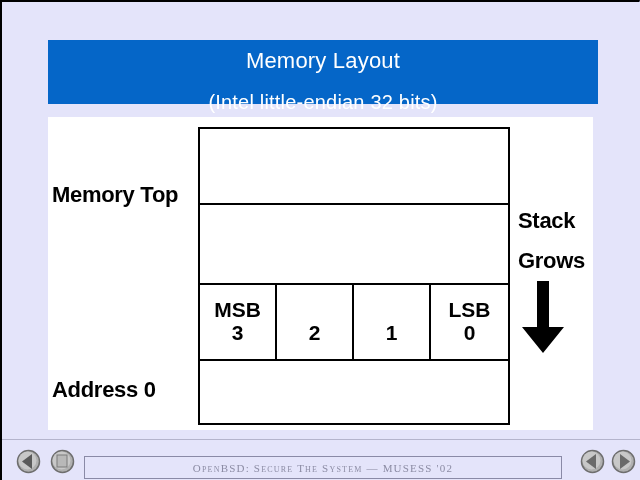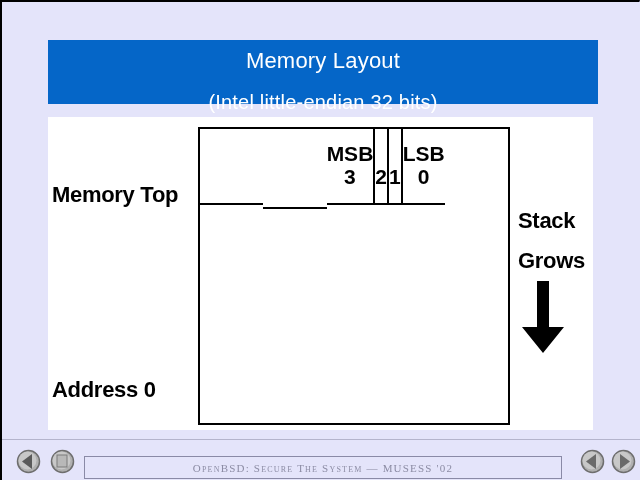--- a/index.html
+++ b/index.html
@@ -92,21 +92,21 @@
   
   #memory-table {
     position: absolute;
     left: 150px;
     top: 10px;
     width: 312px;
     height: 298px;
     border: 2px solid #000000;
     box-sizing: border-box;
     display: flex;
-    flex-direction: row;
+    flex-direction: column;
   }
   .mem-row {
     box-sizing: border-box;
     width: 100%;
   }
   #mem-row-top    { height: 76px; border-bottom: 2px solid #000000; }
   #mem-row-second { height: 80px; border-bottom: 2px solid #000000; }
   #mem-row-bytes  {
     height: 76px;
     border-bottom: 2px solid #000000;

